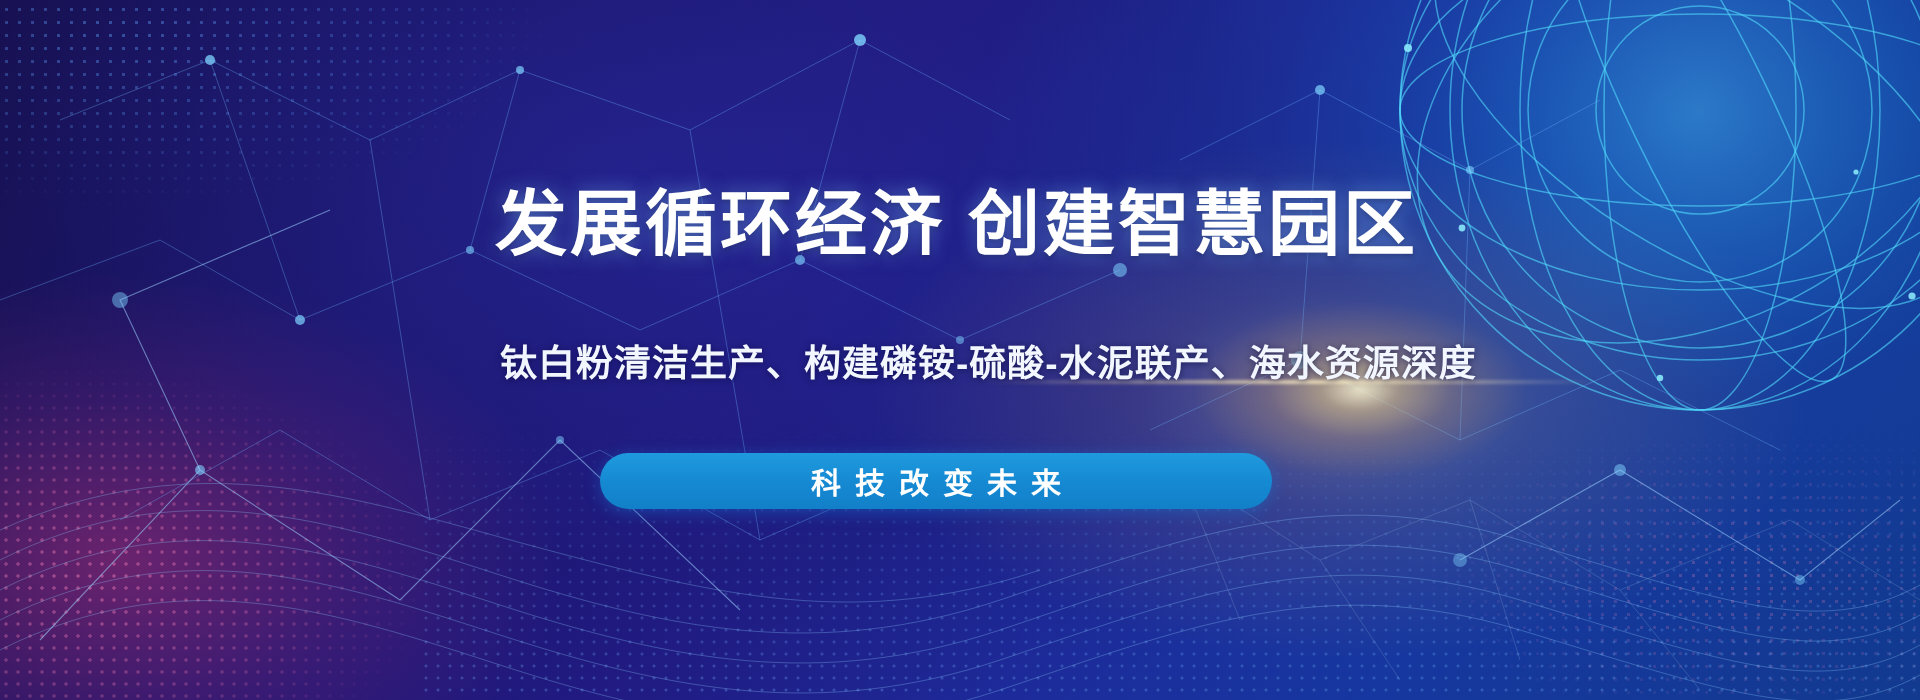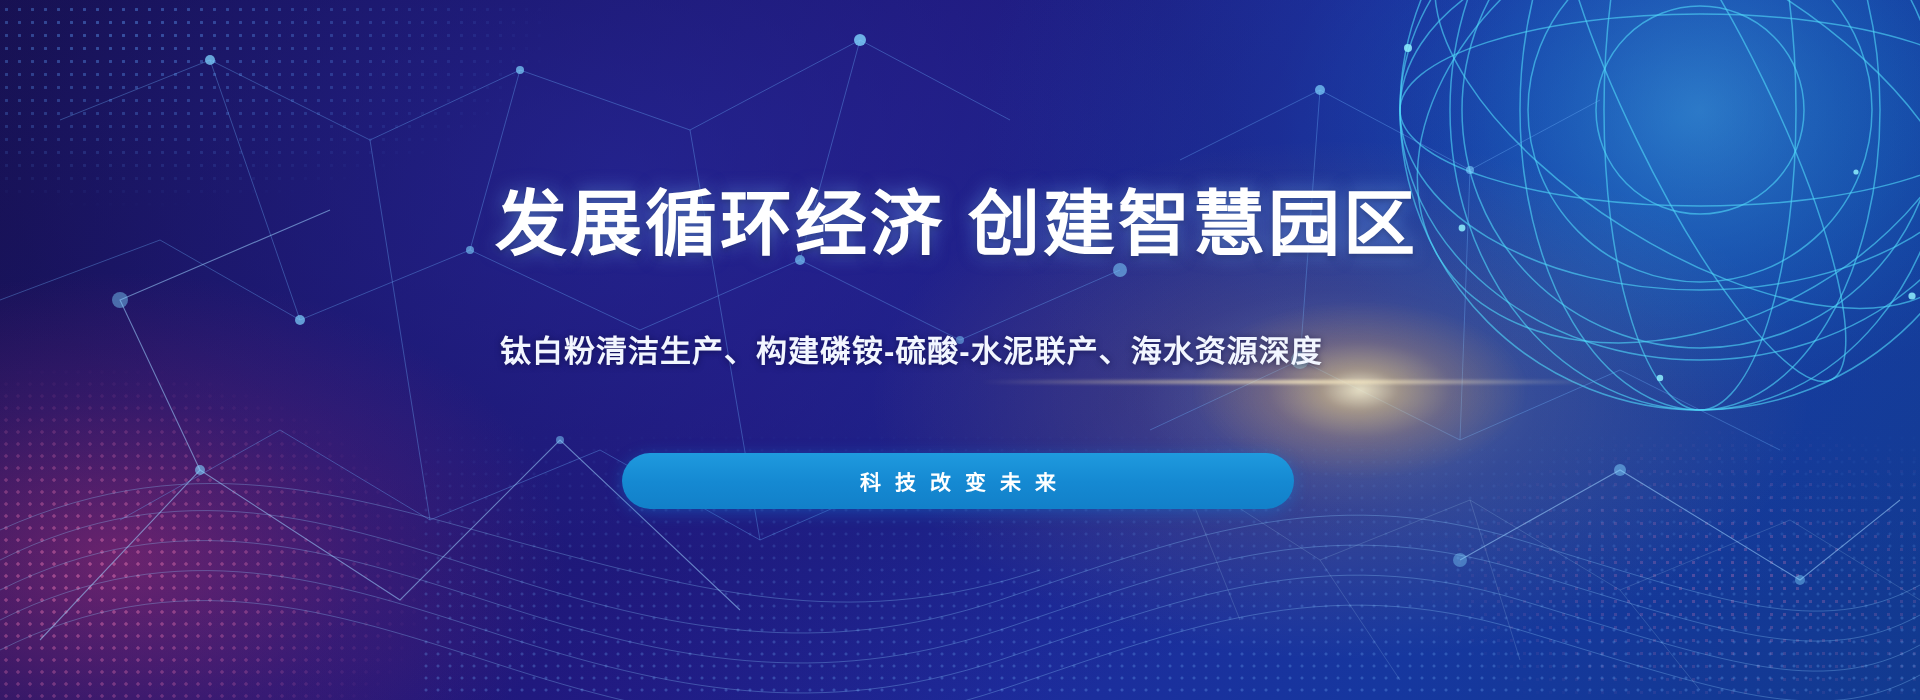--- a/index.html
+++ b/index.html
@@ -97,43 +97,43 @@
     font-weight: 700;
     color: #ffffff;
     letter-spacing: 3px;
     white-space: nowrap;
     text-shadow: 0 0 18px rgba(120,180,255,0.55), 0 2px 6px rgba(10,10,60,0.6);
   }
 
   #subtitle {
     position: absolute;
     left: 500px;
-    top: 328px;
+    top: 336px;
     width: 960px;
-    font-size: 31px;
+    font-size: 37px;
     line-height: 1.52;
     font-weight: 700;
     color: #f2f6ff;
     letter-spacing: 1px;
     text-shadow: 0 1px 6px rgba(10,10,60,0.65);
   }
   #subtitle .sub-line { display: block; white-space: nowrap; }
 
   #cta-button {
     position: absolute;
-    left: 622px;
+    left: 600px;
     top: 453px;
     width: 672px;
     height: 56px;
     border: none;
     border-radius: 28px;
     background: linear-gradient(to bottom, #1f9ade 0%, #1589d2 52%, #1280c9 100%);
     color: #ffffff;
     font-family: inherit;
-    font-size: 21px;
+    font-size: 30px;
     font-weight: 700;
     letter-spacing: 14px;
     text-indent: 14px;
     cursor: pointer;
     box-shadow: 0 3px 16px rgba(20,120,210,0.45);
     white-space: nowrap;
   }
 </style>
 </head>
 <body>

